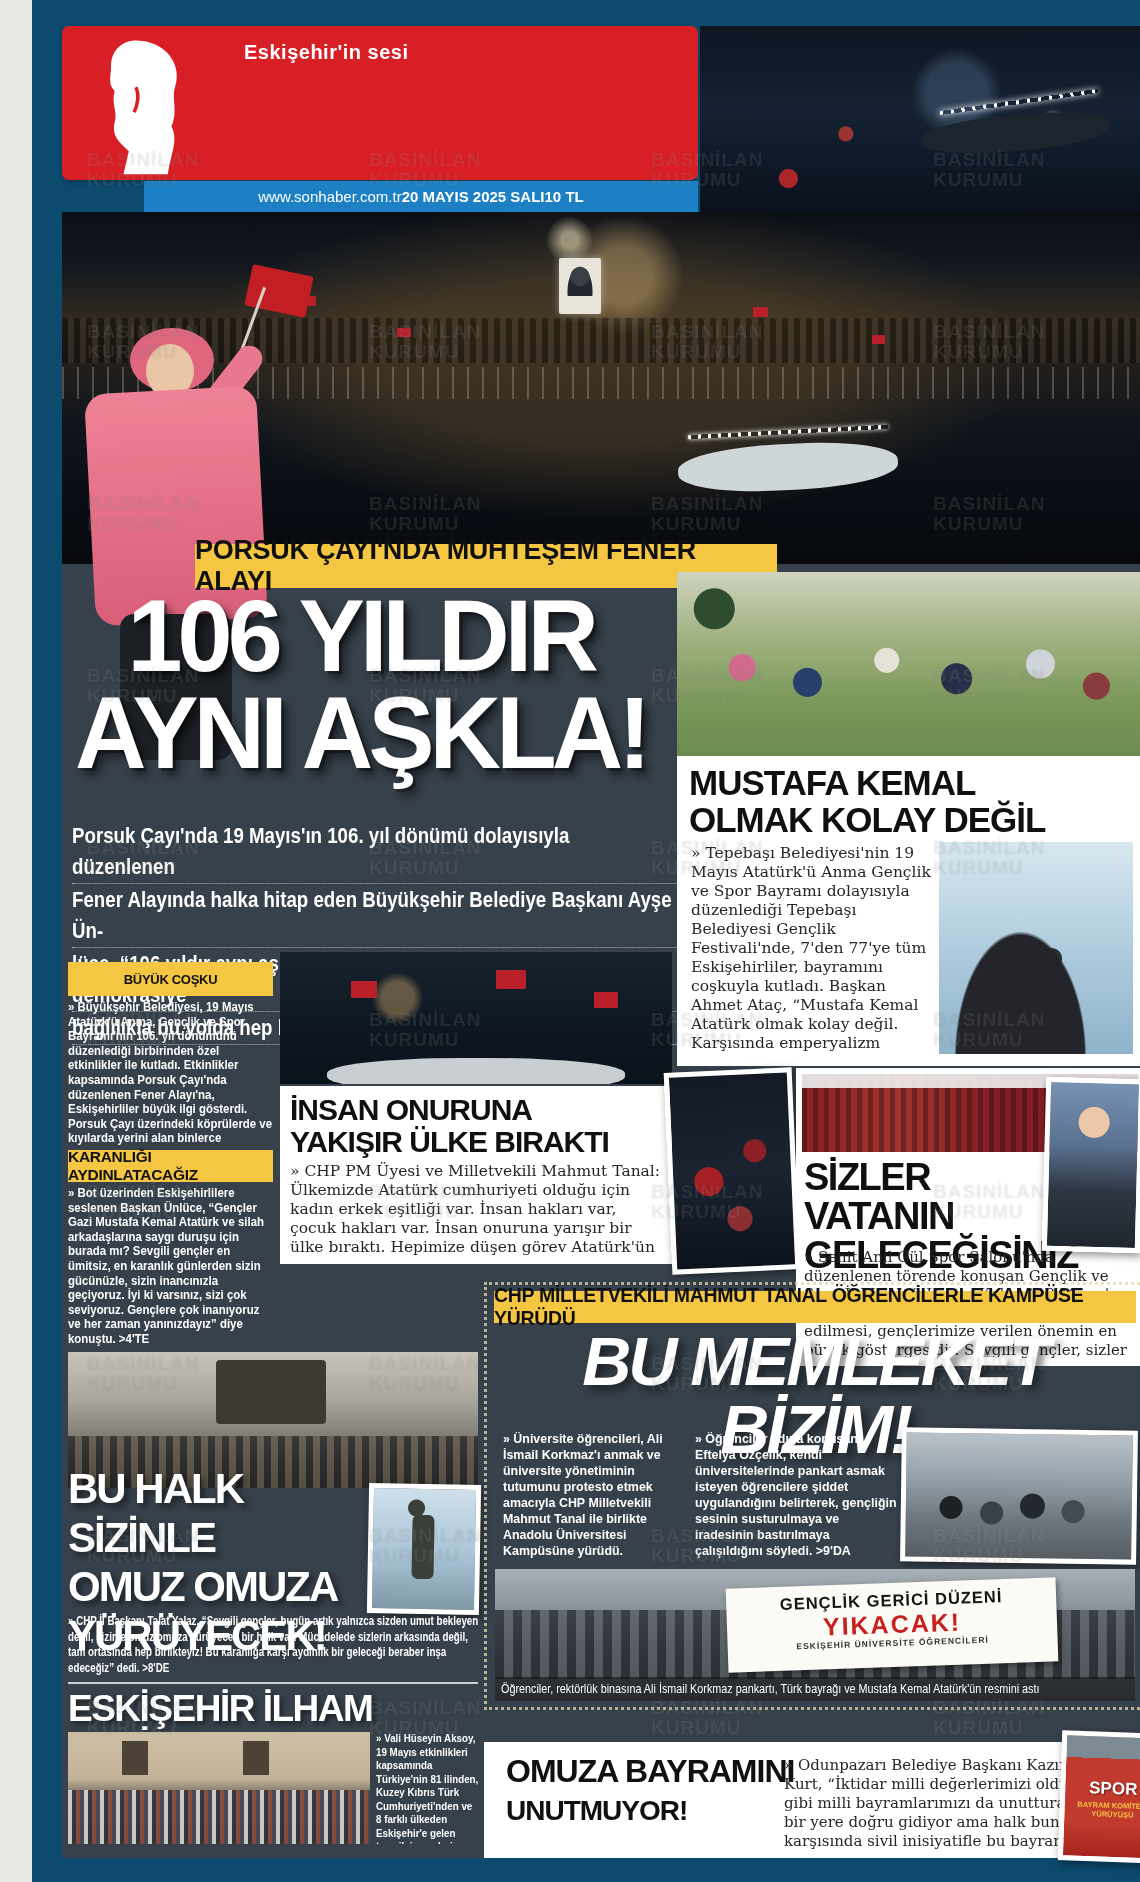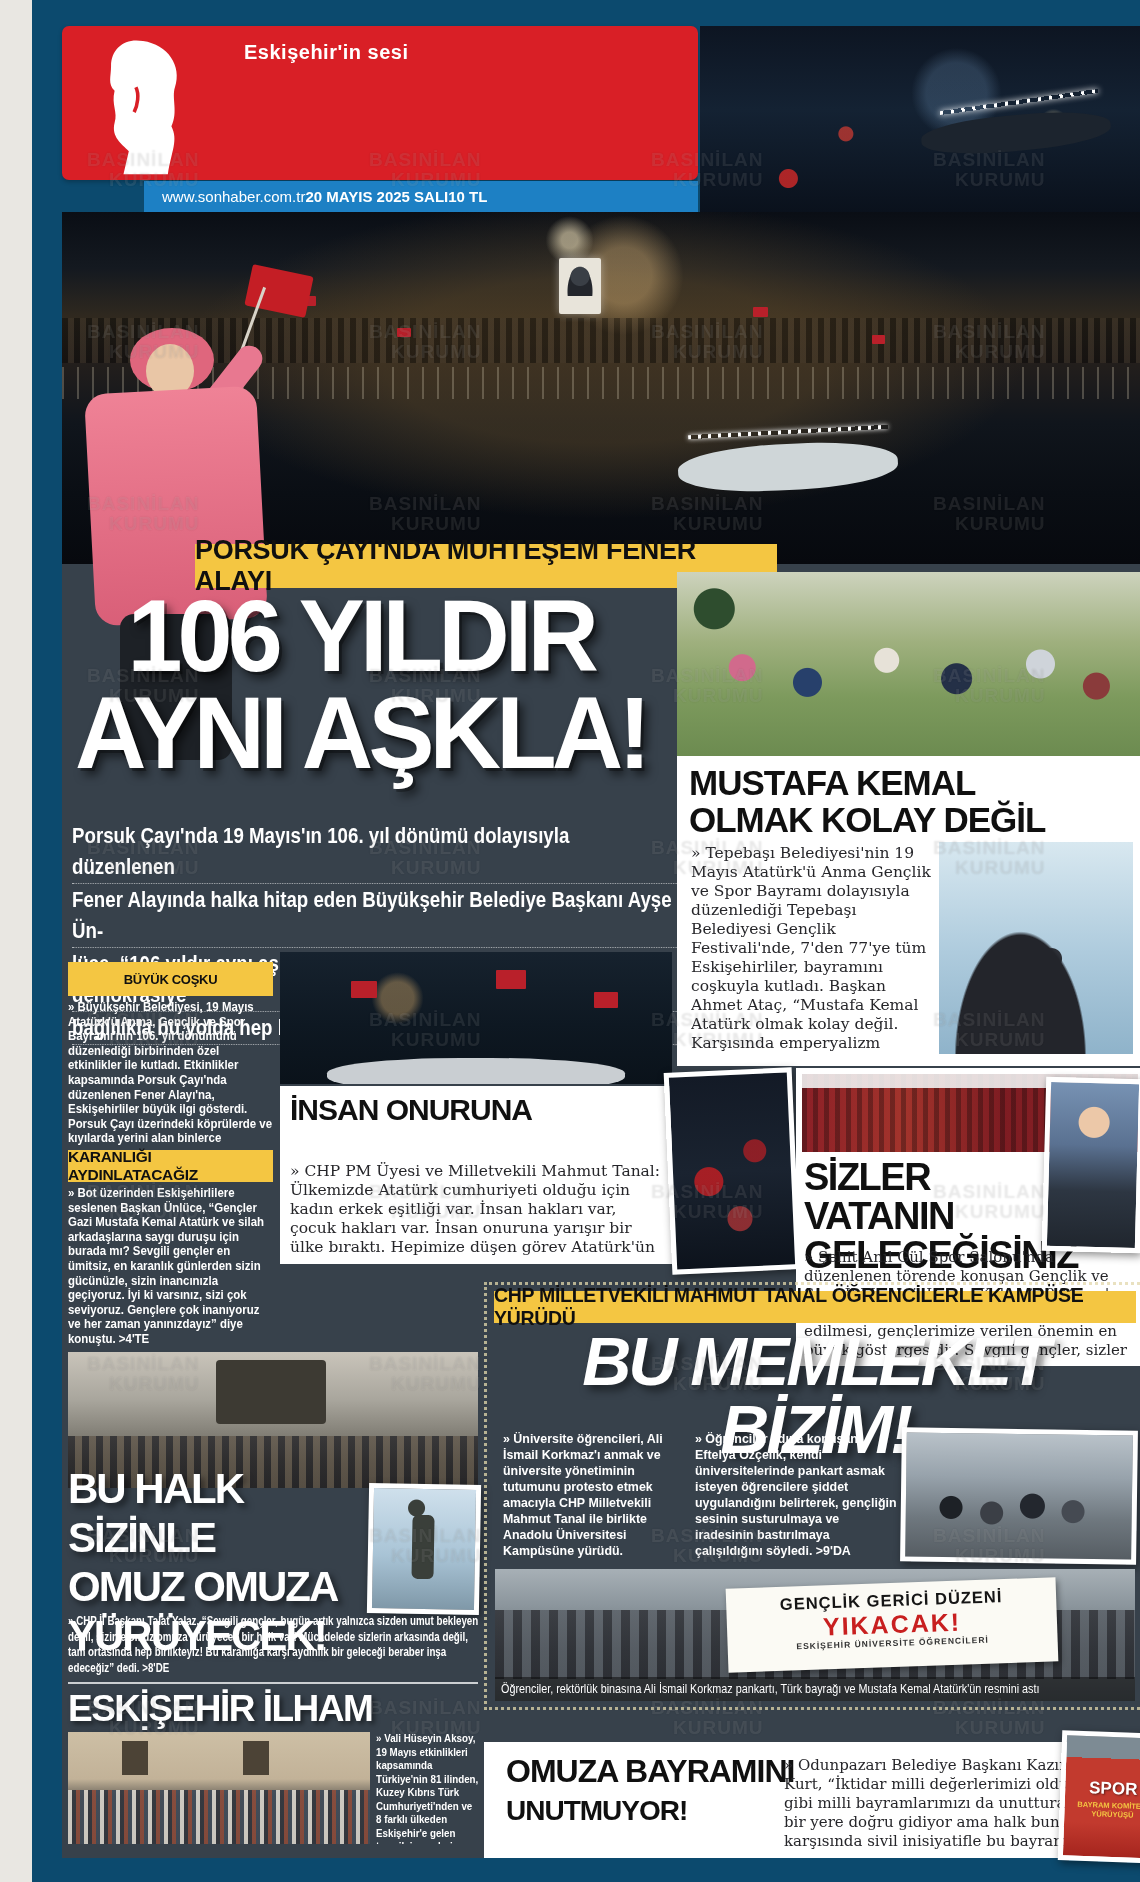--- a/index.html
+++ b/index.html
@@ -8,27 +8,27 @@
   .ph{position:absolute;overflow:hidden;}
   .hl{font-weight:800;color:#fff;line-height:1;}
   .hlb{font-weight:800;color:#101010;line-height:1;}
   .serif{font-family:"DejaVu Serif",serif;color:#26262a;}
   .wbody{color:#fff;font-weight:700;}
   .sx{transform-origin:0 0;}
   .ybar{background:var(--accent_yellow,#f4c642);color:#101010;font-weight:800;text-align:left;
         display:flex;align-items:center;justify-content:center;letter-spacing:-0.3px;}
   .lead-line{border-bottom:1px dotted rgba(255,255,255,.6);padding-bottom:1px;}
   .wm{position:absolute;color:rgba(255,255,255,.09);font-weight:800;font-size:19px;line-height:20px;
-      text-align:right;letter-spacing:1px;pointer-events:none;text-shadow:0 0 2px rgba(0,0,0,.10);}
+      text-align:left;letter-spacing:1px;pointer-events:none;text-shadow:0 0 2px rgba(0,0,0,.10);}
   .rf{position:absolute;background:#b9202a;border-radius:1px;}
   #dark{position:absolute;left:30px;top:212px;width:1080px;height:1646px;background:#37414b;}
   #masthead{position:absolute;left:30px;top:26px;width:636px;height:154px;border-radius:7px;
             background:var(--masthead_red,#d91f26);box-shadow:0 2px 4px rgba(0,0,0,.25);}
   #bluebar{position:absolute;left:112px;top:181px;width:554px;height:31px;background:var(--bar_blue,#1d80c4);
-           display:flex;align-items:center;justify-content:flex-start;padding:0 18px;box-sizing:border-box;
+           display:flex;align-items:center;justify-content:center;padding:0 18px;box-sizing:border-box;
            color:#fff;font-size:15px;}
   #hero-title{text-align:center;letter-spacing:-5px;transform:scaleX(.97);transform-origin:0 0;
               text-shadow:6px 7px 10px rgba(0,0,0,.55),3px 3px 0 rgba(0,0,0,.30);}
   #frame{position:absolute;left:452px;top:1282px;width:662px;height:428px;box-sizing:border-box;
          border:3px dotted rgba(226,216,172,.75);}
   .tilt-card{border:5px solid #fff;box-shadow:2px 3px 8px rgba(0,0,0,.45);}
 </style>
 </head>
 <body>
 
@@ -135,20 +135,21 @@
       linear-gradient(180deg,#16222e 0%,#0e1822 55%,#0a121a 100%);">
     <div class="rf" style="left:18%;top:22%;width:26px;height:17px;"></div>
     <div class="rf" style="left:55%;top:14%;width:30px;height:19px;"></div>
     <div class="rf" style="left:80%;top:30%;width:24px;height:16px;"></div>
     <div class="abs" style="left:12%;bottom:-8px;width:76%;height:34px;background:#c9ced2;border-radius:45%;"></div>
   </div>
 
   <div class="ph" style="left:248px;top:1086px;width:392px;height:178px;background:#fff;">
     <div class="abs hlb" style="left:10px;top:8px;width:374px;font-size:30px;line-height:32px;letter-spacing:-1px;">
       <div>İNSAN ONURUNA</div>
+      <div>YAKIŞIR ÜLKE BIRAKTI</div>
     </div>
     <div class="abs serif" style="left:10px;top:76px;width:374px;height:96px;font-size:15.5px;line-height:19px;overflow:hidden;">» CHP PM Üyesi ve Milletvekili Mahmut Tanal: Ülkemizde Atatürk cumhuriyeti olduğu için kadın erkek eşitliği var. İnsan hakları var, çocuk hakları var. İnsan onuruna yarışır bir ülke bıraktı. Hepimize düşen görev Atatürk'ün emaneti cumhuriyete sahip çıkmaktır.</div>
   </div>
 
   <div class="ph tilt-card" style="left:636px;top:1070px;width:118px;height:192px;transform:rotate(-2.5deg);background:
       radial-gradient(circle at 30% 55%, rgba(190,30,35,.85) 0 14px, transparent 15px),
       radial-gradient(circle at 70% 40%, rgba(190,30,35,.7) 0 11px, transparent 12px),
       radial-gradient(circle at 55% 75%, rgba(220,60,60,.6) 0 12px, transparent 13px),
       linear-gradient(180deg,#131a26 0%,#1a2330 50%,#0d131c 100%);"></div>
 

